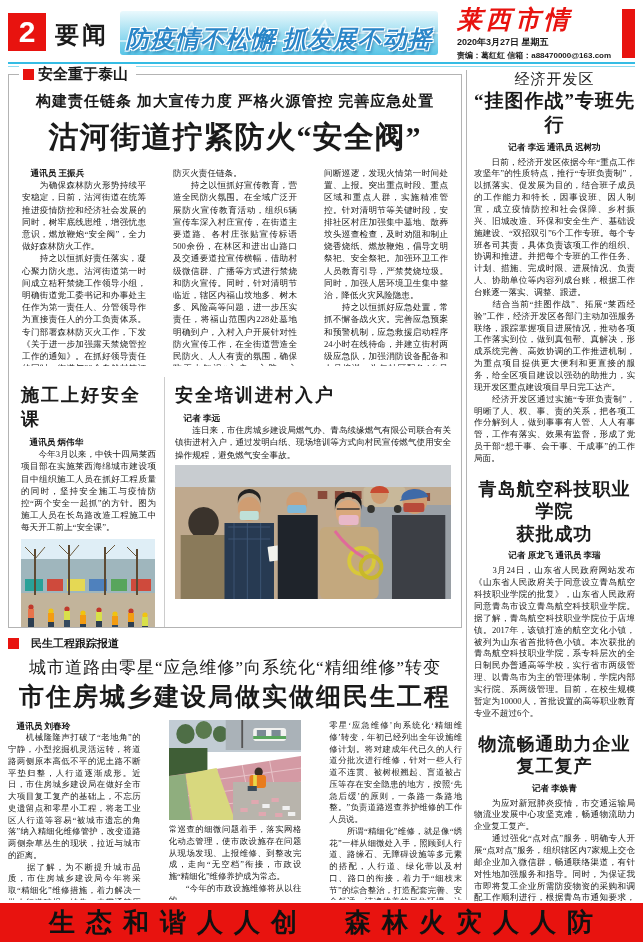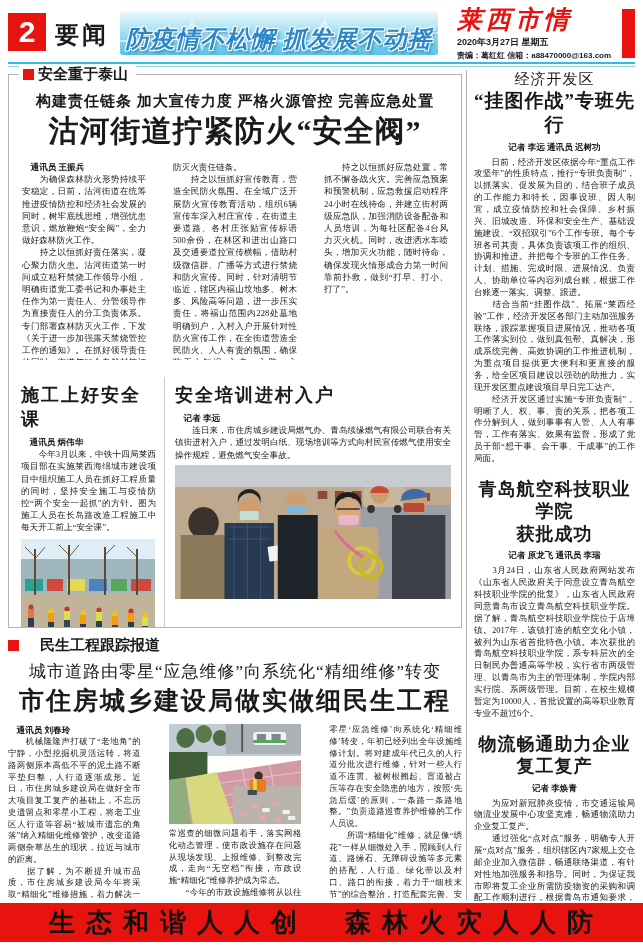--- a/index.html
+++ b/index.html
@@ -34,38 +34,38 @@
     border-top:2px solid var(--cyan); border-bottom:1px solid #8edcf1; }
 
   
   .safety-box { position:absolute; left:8px; top:74px; width:454px; height:554px;
     border:1px solid var(--rule); }
   .legend { position:absolute; top:-10px; left:10px; background:#fff; padding:0 8px 0 4px;
     font-family:"Liberation Sans",sans-serif; font-weight:bold; font-size:15px;
     display:flex; align-items:center; gap:4px; }
   .redsq { width:11px; height:11px; background:var(--red); display:inline-block; flex:0 0 auto; }
   .kicker { margin-top:17px; text-align:center; font-weight:bold; font-size:15px; letter-spacing:1px; }
-  .headline1 { text-align:center; font-weight:bold; font-size:30px; letter-spacing:1px; margin-top:0; }
+  .headline1 { text-align:center; font-weight:bold; font-size:30px; letter-spacing:1px; margin-top:6px; }
   .body3 { display:flex; gap:27px; padding:9px 13px 0; height:208px; overflow:hidden; }
   .colx { flex:1; font-size:8.6px; line-height:1.42; text-align:justify; }
   .byline-line { font-size:8.6px; line-height:1.42; text-indent:1em; font-weight:bold; }
   .para { text-indent:0; margin:0; }
 
   .subrow { position:absolute; left:0; top:302px; width:452px; height:250px; display:flex; }
   .sub-left { width:156px; padding:4px 8px 0 12px; border-right:1px solid #cccccc; overflow:hidden; }
   .sub-right { flex:1; padding:4px 10px 0 10px; overflow:hidden; }
   .subtitle { font-weight:bold; font-size:18px; letter-spacing:2px; margin:2px 0 5px; }
   .sub-body { font-size:8.6px; line-height:1.42; text-align:justify; }
   .photoA { margin-top:5px; width:134px; height:112px; display:block; }
   .photoB { margin-top:4px; width:100%; height:134px; display:block; }
 
   
   .minsheng { position:absolute; left:8px; top:636px; width:454px; height:264px; overflow:hidden; }
-  .label2 { display:flex; align-items:center; gap:21px; font-family:"Liberation Sans",sans-serif;
-    font-weight:bold; font-size:15px; }
+  .label2 { display:flex; align-items:center; gap:12px; font-family:"Liberation Sans",sans-serif;
+    font-weight:bold; font-size:11px; }
   .kicker2 { text-align:center; font-size:17px; letter-spacing:1px; margin-top:5px; }
   .headline2 { text-align:center; font-weight:bold; font-size:25px; letter-spacing:2px; margin-top:1px; }
   .body3b { display:flex; gap:28px; margin-top:7px; height:192px; overflow:hidden; }
   .colb { flex:1; font-size:8.4px; line-height:1.4; text-align:justify; }
   .photoC { width:100%; height:100px; display:block; margin-bottom:4px; }
 
   
   .vrule { position:absolute; left:466px; top:70px; width:1px; height:830px; background:var(--rule); }
   .sidebar { position:absolute; left:474px; top:70px; width:161px; height:832px; overflow:hidden; }
   .art { overflow:hidden; }
@@ -122,20 +122,21 @@
       </div>
       <div class="colx">
         <div>
             <p class="para">防灭火责任链条。</p>
             <p class="para">　　持之以恒抓好宣传教育，营造全民防火氛围。在全域广泛开展防火宣传教育活动，组织6辆宣传车深入村庄宣传，在街道主要道路、各村庄张贴宣传标语500余份，在林区和进出山路口及交通要道拉宣传横幅，借助村级微信群、广播等方式进行禁烧和防火宣传。同时，针对清明节临近，辖区内福山坟地多、树木多、风险高等问题，进一步压实责任，将福山范围内228处墓地明确到户，入村入户开展针对性防火宣传工作，在全街道营造全民防火、人人有责的氛围，确保防灭火知识“入户、入脑、入心”。</p>
             <p class="para">　　持之以恒抓好火源管控，及时排除火灾隐患。沽河街道依托四级网格体系，在防火重点村庄建立村级巡逻队不</p>
           </div>
       </div>
       <div class="colx">
         <div>
+            <p class="para">间断巡逻，发现火情第一时间处置、上报。突出重点时段、重点区域和重点人群，实施精准管控。针对清明节等关键时段，安排社区村庄加强集中墓地、散葬坟头巡查检查，及时劝阻和制止烧香烧纸、燃放鞭炮，倡导文明祭祀、安全祭祀。加强环卫工作人员教育引导，严禁焚烧垃圾。同时，加强人居环境卫生集中整治，降低火灾风险隐患。</p>
             <p class="para">　　持之以恒抓好应急处置，常抓不懈备战火灾。完善应急预案和预警机制，应急救援启动程序24小时在线待命，并建立街村两级应急队，加强消防设备配备和人员培训，为每社区配备4台风力灭火机。同时，改进洒水车喷头，增加灭火功能，随时待命，确保发现火情形成合力第一时间靠前扑救，做到“打早、打小、打了”。</p>
           </div>
       </div>
     </div>
 
     <div class="subrow">
       <div class="sub-left">
         <div class="subtitle">施工上好安全课</div>
         <div class="sub-body">
           <div class="byline-line">通讯员 炳伟华</div>

